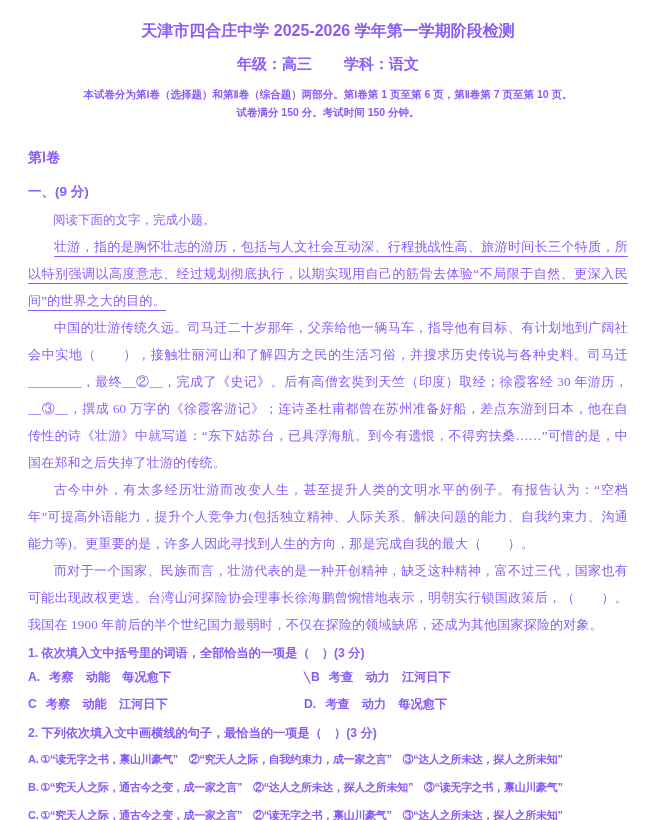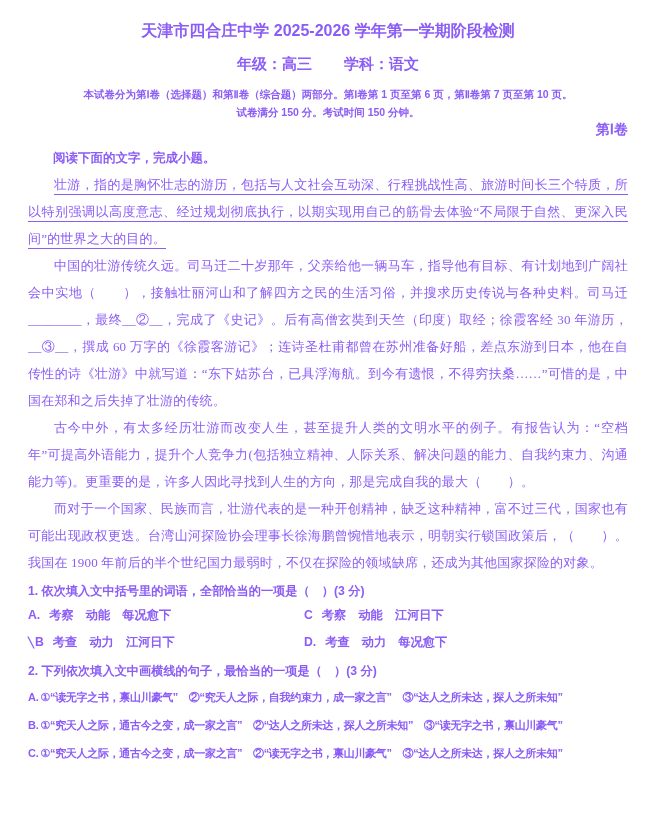--- a/index.html
+++ b/index.html
@@ -15,28 +15,28 @@
   }
   .subtitle{
     margin-top:13px;display:flex;justify-content:center;gap:32px;
     font-weight:700;font-size:15px;font-family:"Liberation Sans", sans-serif;
   }
   .notices{
     margin-top:11px;text-align:center;font-weight:700;font-size:10.5px;line-height:18px;
     font-family:"Liberation Sans", sans-serif;
   }
   .section-title{
-    margin-top:0;text-align:right;font-weight:700;font-size:14px;
+    margin-top:28px;text-align:left;font-weight:700;font-size:14px;
   }
   .part-heading{
     margin-top:16px;font-weight:700;font-size:13.5px;
     font-family:"Liberation Sans", sans-serif;
   }
   .lead{
-    margin-top:10px;font-size:12.5px;font-weight:700;text-indent:2em;line-height:18px;
+    margin-top:10px;font-size:12.5px;font-weight:400;text-indent:2em;line-height:18px;
   }
   .passage{margin-top:4px;}
   .passage p{
     margin:0;font-size:13px;line-height:27px;text-indent:2em;
     text-align:justify;letter-spacing:.2px;
   }
   .p-underlined{
     text-decoration:underline;
     text-underline-offset:5px;
     text-decoration-thickness:1px;
@@ -76,41 +76,42 @@
     <span>学科：语文</span>
   </div>
 
   <div class="notices">
     <div>本试卷分为第Ⅰ卷（选择题）和第Ⅱ卷（综合题）两部分。第Ⅰ卷第 1 页至第 6 页，第Ⅱ卷第 7 页至第 10 页。</div>
     <div>试卷满分 150 分。考试时间 150 分钟。</div>
   </div>
 
   <div class="section-title">第Ⅰ卷</div>
 
+  <div class="part-heading">一、(9 分)</div>
 
   <div class="lead">阅读下面的文字，完成小题。</div>
 
   <div class="passage">
     <p class="p-underlined">壮游，指的是胸怀壮志的游历，包括与人文社会互动深、行程挑战性高、旅游时间长三个特质，所以特别强调以高度意志、经过规划彻底执行，以期实现用自己的筋骨去体验“不局限于自然、更深入民间”的世界之大的目的。</p>
     <p>中国的壮游传统久远。司马迁二十岁那年，父亲给他一辆马车，指导他有目标、有计划地到广阔社会中实地（　　），接触壮丽河山和了解四方之民的生活习俗，并搜求历史传说与各种史料。司马迁________，最终__②__，完成了《史记》。后有高僧玄奘到天竺（印度）取经；徐霞客经 30 年游历，__③__，撰成 60 万字的《徐霞客游记》；连诗圣杜甫都曾在苏州准备好船，差点东游到日本，他在自传性的诗《壮游》中就写道：“东下姑苏台，已具浮海航。到今有遗恨，不得穷扶桑……”可惜的是，中国在郑和之后失掉了壮游的传统。</p>
     <p>古今中外，有太多经历壮游而改变人生，甚至提升人类的文明水平的例子。有报告认为：“空档年”可提高外语能力，提升个人竞争力(包括独立精神、人际关系、解决问题的能力、自我约束力、沟通能力等)。更重要的是，许多人因此寻找到人生的方向，那是完成自我的最大（　　）。</p>
     <p>而对于一个国家、民族而言，壮游代表的是一种开创精神，缺乏这种精神，富不过三代，国家也有可能出现政权更迭。台湾山河探险协会理事长徐海鹏曾惋惜地表示，明朝实行锁国政策后，（　　）。我国在 1900 年前后的半个世纪国力最弱时，不仅在探险的领域缺席，还成为其他国家探险的对象。</p>
   </div>
 
   <div class="stem">1. 依次填入文中括号里的词语，全部恰当的一项是（　）(3 分)</div>
 
   <div class="opts1">
     <div class="opt1">
       <span class="opt-label">A.</span><span>考察　动能　每况愈下</span>
     </div>
     <div class="opt1">
-      <span class="opt-label">C</span><span>考察　动能　江河日下</span>
+      <span class="pen-mark">╲</span><span class="opt-label">B</span><span>考查　动力　江河日下</span>
     </div>
     <div class="opt1">
-      <span class="pen-mark">╲</span><span class="opt-label">B</span><span>考查　动力　江河日下</span>
+      <span class="opt-label">C</span><span>考察　动能　江河日下</span>
     </div>
     <div class="opt1">
       <span class="opt-label">D.</span><span>考查　动力　每况愈下</span>
     </div>
   </div>
 
   <div class="stem">2. 下列依次填入文中画横线的句子，最恰当的一项是（　）(3 分)</div>
 
   <div class="opts2">
     <div class="opt2">

